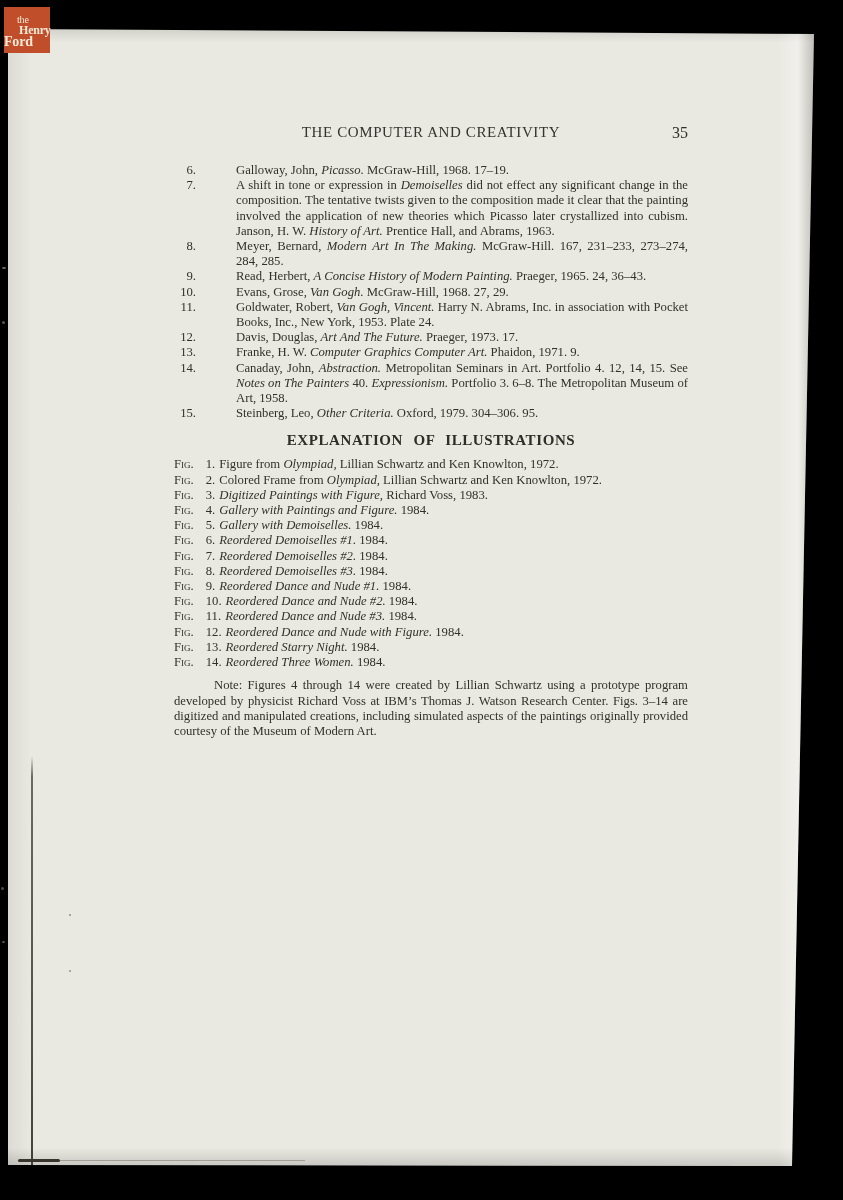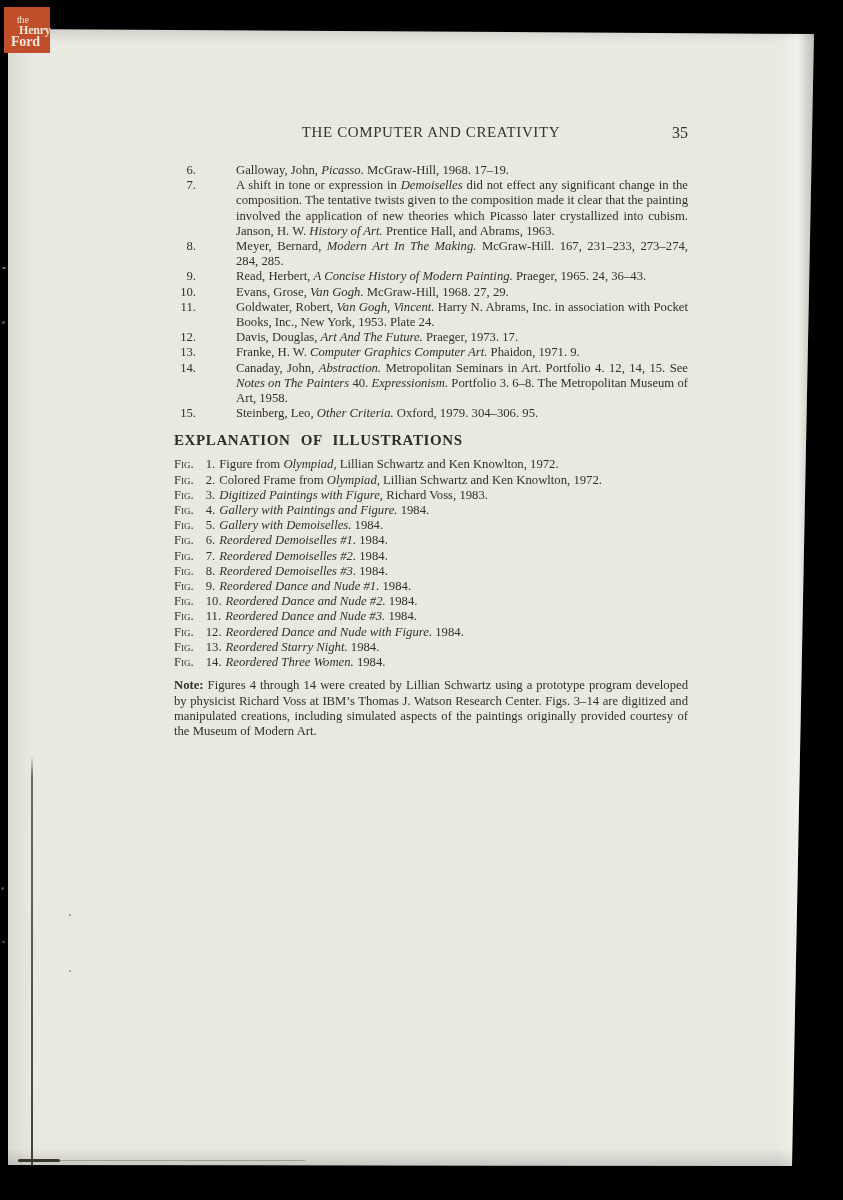--- a/index.html
+++ b/index.html
@@ -46,21 +46,21 @@
     font-family: Liberation Serif, serif;
   }
   .logo span {
     position: absolute;
     color: var(--logo-text, #f2ead8);
     line-height: 1;
     letter-spacing: -0.2px;
   }
   .logo .l-the  { left: 13px; top: 8px;  font-size: 10px; font-weight: normal; }
   .logo .l-henry{ left: 15px; top: 17px; font-size: 12px; font-weight: bold; }
-  .logo .l-ford { left: 7px;  top: 28px; font-size: 14px; font-weight: bold; text-align: right; }
+  .logo .l-ford { left: 0;  top: 28px; font-size: 14px; font-weight: bold; text-align: right; }
 
   
   .content {
     position: absolute;
     left: 166px;
     top: 0;
     width: 514px;
     font-size: 12.7px;
     line-height: 15.2px;
   }
@@ -93,39 +93,40 @@
   }
   .note-txt {
     flex: 1 1 auto;
     text-align: justify;
     text-justify: inter-word;
     margin-left: 32px;
   }
 
   .illus-heading {
     margin-top: 10px;
+    text-align: center;
     font-weight: bold;
     font-size: 15px;
     line-height: 18px;
     letter-spacing: 0.6px;
     word-spacing: 6px;
     color: #2f2d27;
   }
 
   .fig-list { margin-top: 8px; }
   .fig-row { white-space: nowrap; }
   .fig-label { font-variant: small-caps; margin-right: 12px; }
   .fig-num { margin-right: 4px; }
 
   .footnote {
     margin-top: 8px;
     text-align: justify;
     text-justify: inter-word;
   }
-  .footnote .bd { font-weight: bold; }
+  .footnote .bd { font-weight: normal; margin-left: 40px; }
 
   .it { font-style: italic; }
 
   
   .crease {
     position: absolute;
     left: 23px;
     top: 727px;
     width: 1.5px;
     height: 410px;

